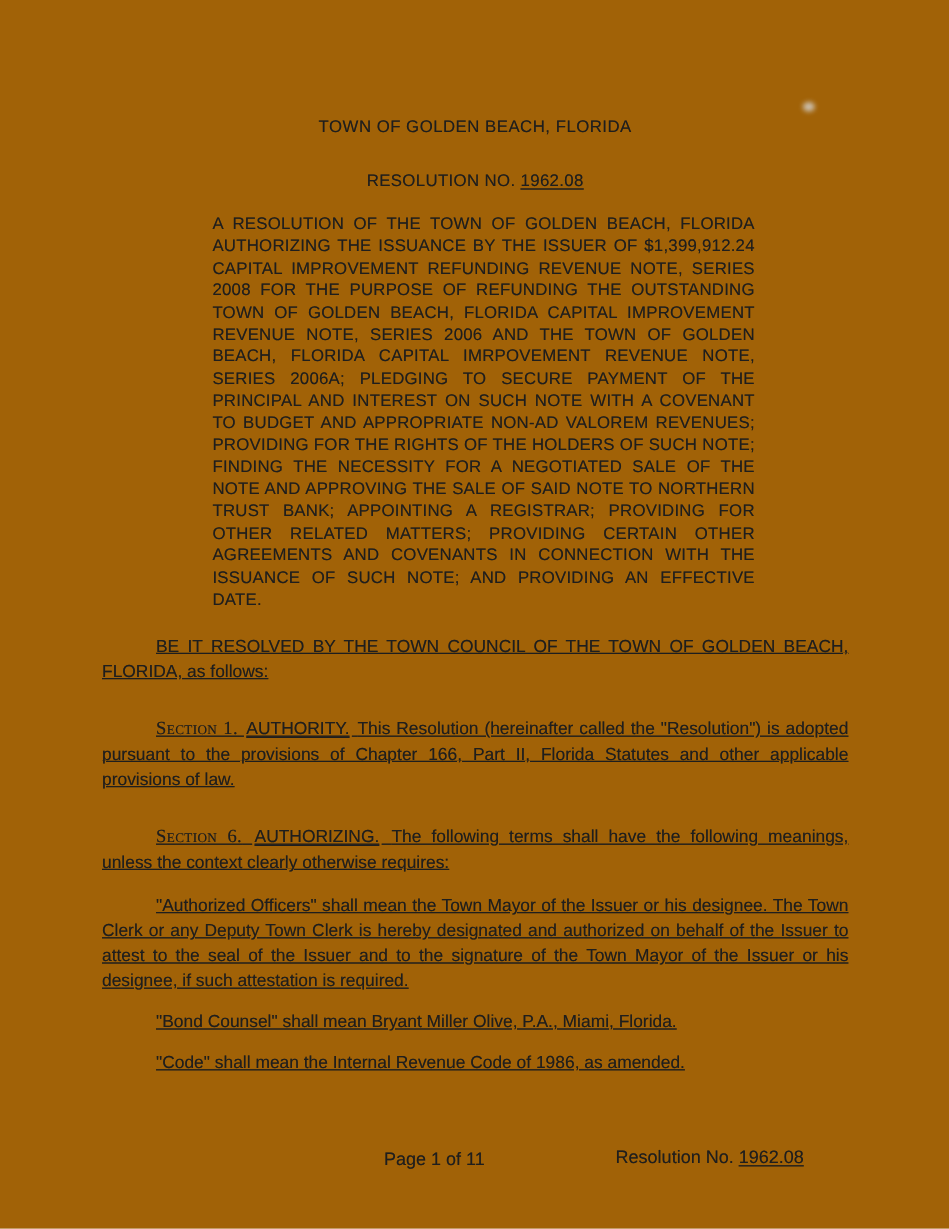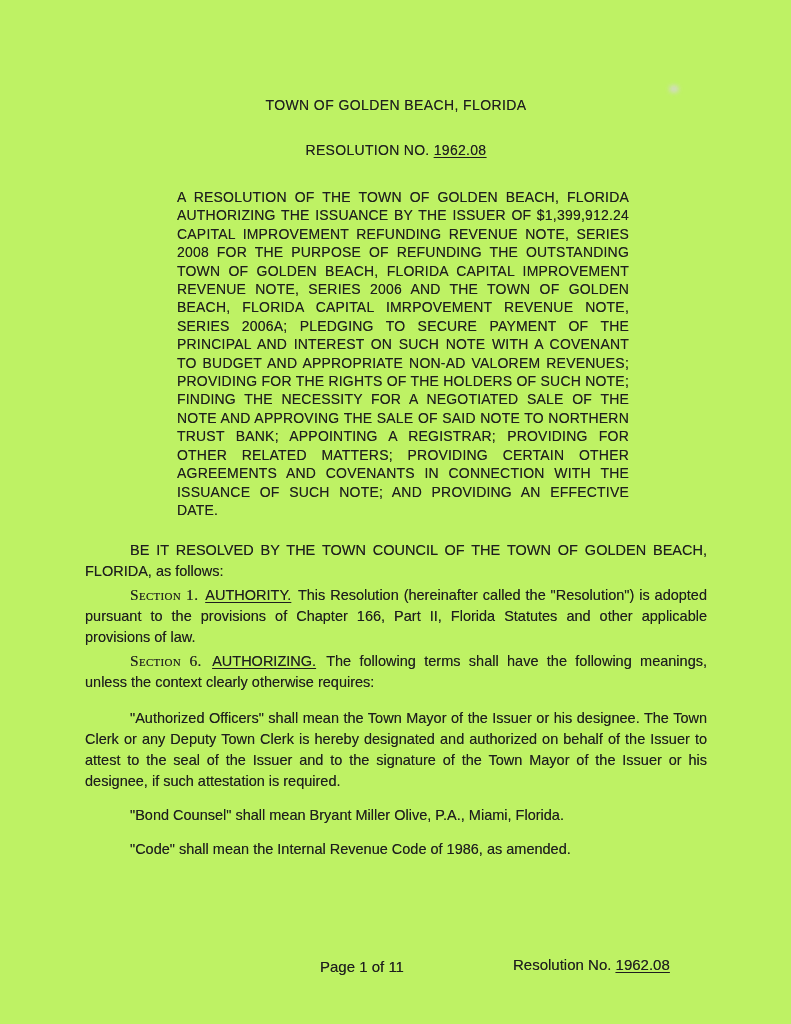--- a/index.html
+++ b/index.html
@@ -6,21 +6,21 @@
     margin: 0;
     padding: 0;
     background: #ffffff;
   }
   .page {
     position: relative;
     width: 791px;
     height: 1024px;
     box-sizing: border-box;
     padding: 0 84px 0 85px;
-    background: #bef264;
+    background: #a16207;
     font-family: "Liberation Sans", sans-serif;
     color: #1e1e1e;
     text-shadow: 0 0 0.5px rgba(25,25,25,0.55);
     overflow: hidden;
   }
   .doc-title {
     margin: 97px 0 0 0;
     font-size: 14px;
     font-weight: 400;
     letter-spacing: 0.4px;
@@ -30,36 +30,37 @@
     margin-top: 29px;
     font-size: 14px;
     letter-spacing: 0.3px;
     text-align: center;
   }
   .u {
     text-decoration: underline;
     text-underline-offset: 2px;
   }
   .preamble {
-    margin: 30px 0 0 92px;
+    margin: 19px 0 0 92px;
     width: 452px;
     font-size: 14px;
     line-height: 18.4px;
     letter-spacing: 0.2px;
     text-align: justify;
   }
   .para {
     margin: 0;
     font-size: 14.5px;
     line-height: 21px;
     text-align: justify;
     text-indent: 45px;
+    text-decoration: underline;
   }
   .resolved   { margin-top: 21px; }
-  .sec        { margin-top: 2px; }
+  .sec        { margin-top: 26px; }
   .def-first  { margin-top: 15px; }
   .def        { margin-top: 13px; }
   .sec-label {
     font-family: "Liberation Serif", serif;
     font-variant: small-caps;
     font-size: 15.5px;
     letter-spacing: 0.3px;
   }
   .sec-heading { margin: 0 2px; }
   .footer {

